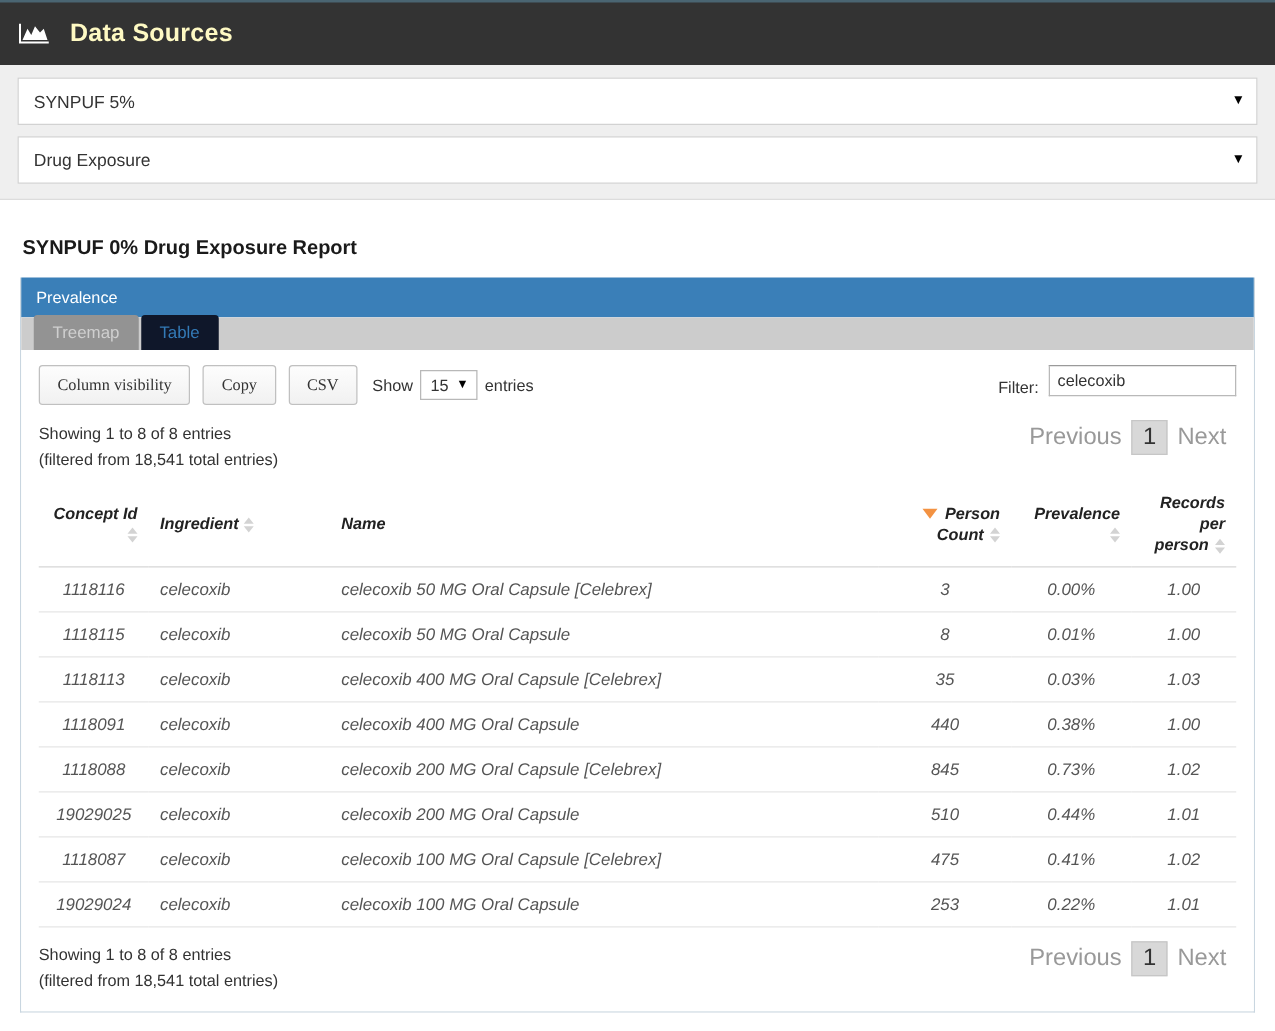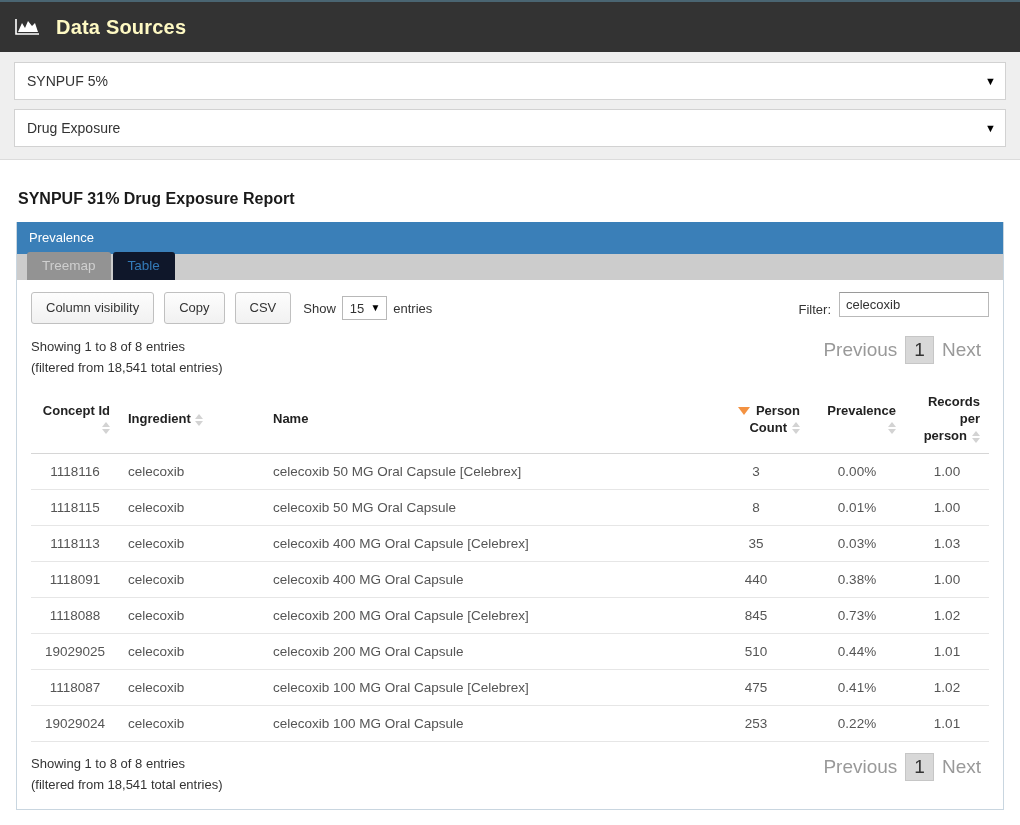--- a/index.html
+++ b/index.html
@@ -124,20 +124,21 @@
   .dt-btn {
     background: linear-gradient(#fdfdfd, #f1f1f1);
     border: 1px solid #c0c0c0;
     border-radius: 3px;
     padding: 7px 14px;
     font-size: 13px;
     color: #333333;
     margin-right: 10px;
     cursor: pointer;
     line-height: 16px;
+    font-family: Liberation Serif, serif;
   }
   .dt-length {
     font-size: 13px;
     color: #333333;
     display: flex;
     align-items: center;
     margin-left: 2px;
     white-space: nowrap;
   }
   .dt-select {
@@ -200,20 +201,21 @@
     padding: 2px 8px;
     cursor: pointer;
   }
 
   
   table.dt {
     width: 100%;
     border-collapse: collapse;
     margin-top: 10px;
     font-size: 13.5px;
+    font-style: italic;
   }
   table.dt thead th {
     border-bottom: 1px solid #d6d6d6;
     font-weight: bold;
     color: #222222;
     font-size: 13px;
     padding: 5px 9px 9px 9px;
     vertical-align: middle;
     position: relative;
     cursor: pointer;
@@ -281,21 +283,21 @@
     <span class="select-caret">▼</span>
   </div>
   <div class="select-box">
     <span>Drug Exposure</span>
     <span class="select-caret">▼</span>
   </div>
 </div>
 
 <div class="report-body">
 
-  <div class="report-title">SYNPUF 31% Drug Exposure Report</div>
+  <div class="report-title">SYNPUF 0% Drug Exposure Report</div>
 
   <div class="panel">
 
     <div class="panel-heading">Prevalence</div>
 
     <div class="panel-body">
 
       <div class="tabbar">
         <div class="tab tab-disabled">Treemap</div>
         <div class="tab tab-active">Table</div>

